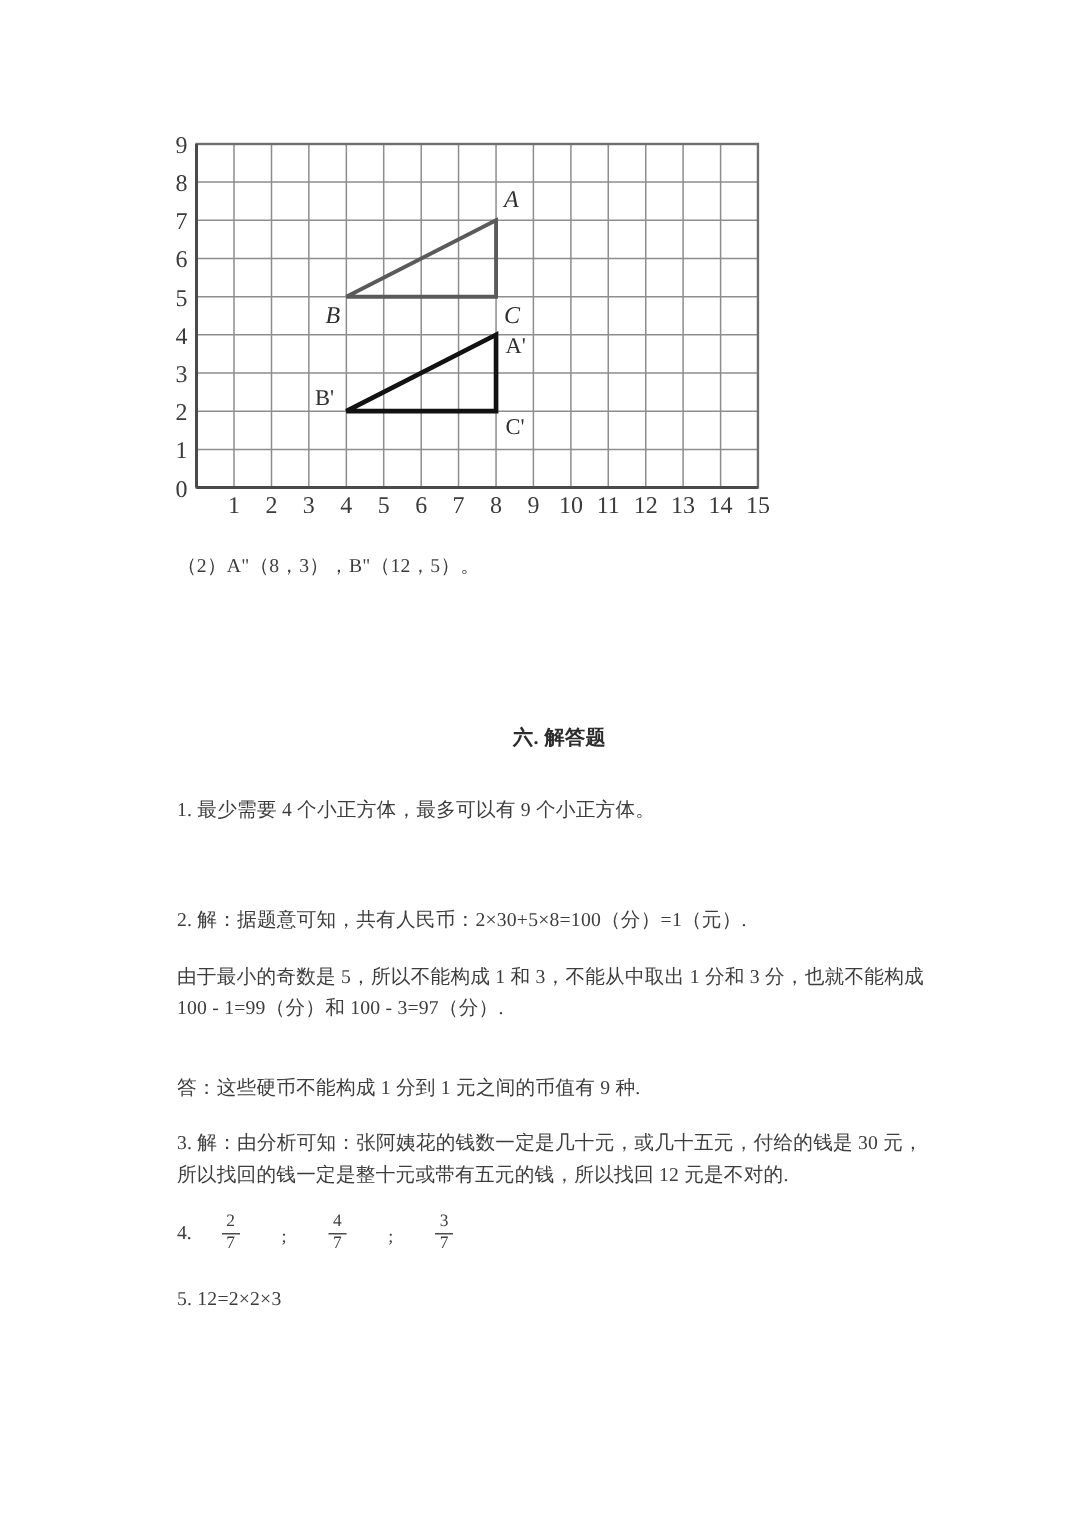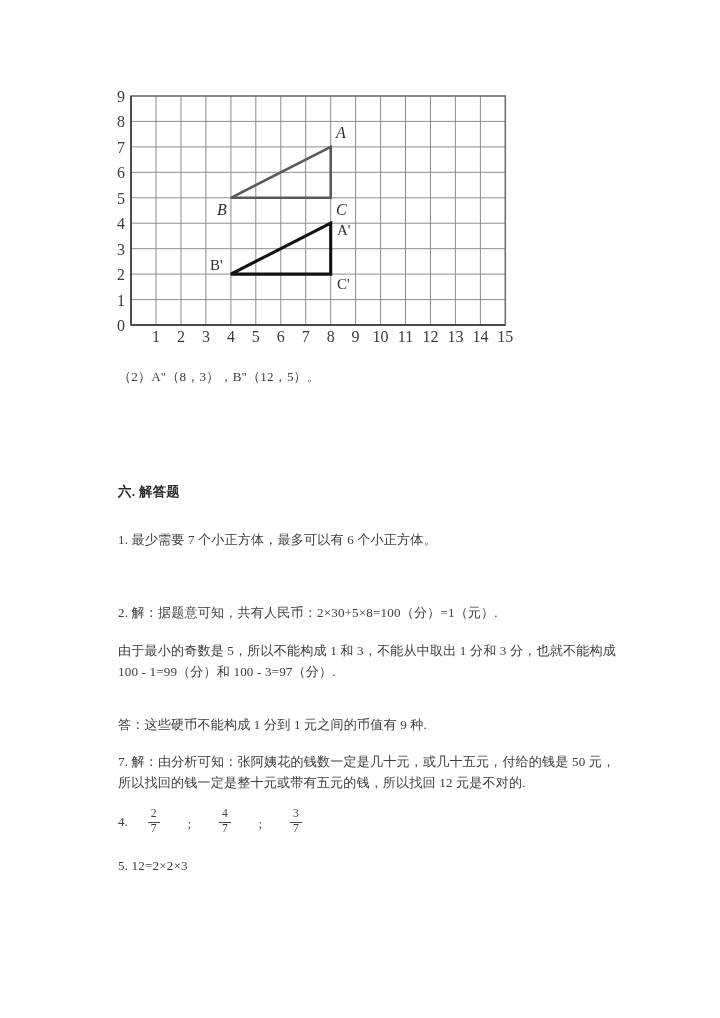--- a/index.html
+++ b/index.html
@@ -55,20 +55,21 @@
   .gap-md { height: 28px; }
   .gap-sm { height: 16px; }
   .gap-xs { height: 11px; }
 
   .section-head {
     font-size: 13.4px;
     font-weight: bold;
     color: #2c2c2c;
     margin: 0;
     letter-spacing: 0.3px;
+    text-align: center;
   }
 
   
   .frac-row {
     display: flex;
     align-items: center;
     font-size: 13.1px;
     color: #3d3d3d;
     height: 34px;
   }
@@ -188,40 +189,40 @@
   <div class="text-flow">
 
     <p class="para">（2）A"（8，3），B"（12，5）。</p>
 
     <div class="gap-lg"></div>
 
     <p class="section-head">六. 解答题</p>
 
     <div class="gap-md"></div>
 
-    <p class="para">1. 最少需要 7 个小正方体，最多可以有 6 个小正方体。</p>
+    <p class="para">1. 最少需要 4 个小正方体，最多可以有 9 个小正方体。</p>
 
     <div class="gap-lg" style="height:52px"></div>
 
     <p class="para">2. 解：据题意可知，共有人民币：2×30+5×8=100（分）=1（元）.</p>
 
     <div class="gap-sm"></div>
 
     <p class="para">由于最小的奇数是 5，所以不能构成 1 和 3，不能从中取出 1 分和 3 分，也就不能构成 100 - 1=99（分）和 100 - 3=97（分）.</p>
 
     <div class="gap-sm"></div>
 
 
     <div class="gap-sm"></div>
 
     <p class="para">答：这些硬币不能构成 1 分到 1 元之间的币值有 9 种.</p>
 
     <div class="gap-sm"></div>
 
-    <p class="para">7. 解：由分析可知：张阿姨花的钱数一定是几十元，或几十五元，付给的钱是 50 元，所以找回的钱一定是整十元或带有五元的钱，所以找回 12 元是不对的.</p>
+    <p class="para">3. 解：由分析可知：张阿姨花的钱数一定是几十元，或几十五元，付给的钱是 30 元，所以找回的钱一定是整十元或带有五元的钱，所以找回 12 元是不对的.</p>
 
     <div class="gap-xs"></div>
 
     <div class="frac-row">
       <span class="lead">4.</span>
       <span class="frac">
         <span class="num">2</span>
         <span class="den">7</span>
       </span>
       <span class="sep">;</span>

